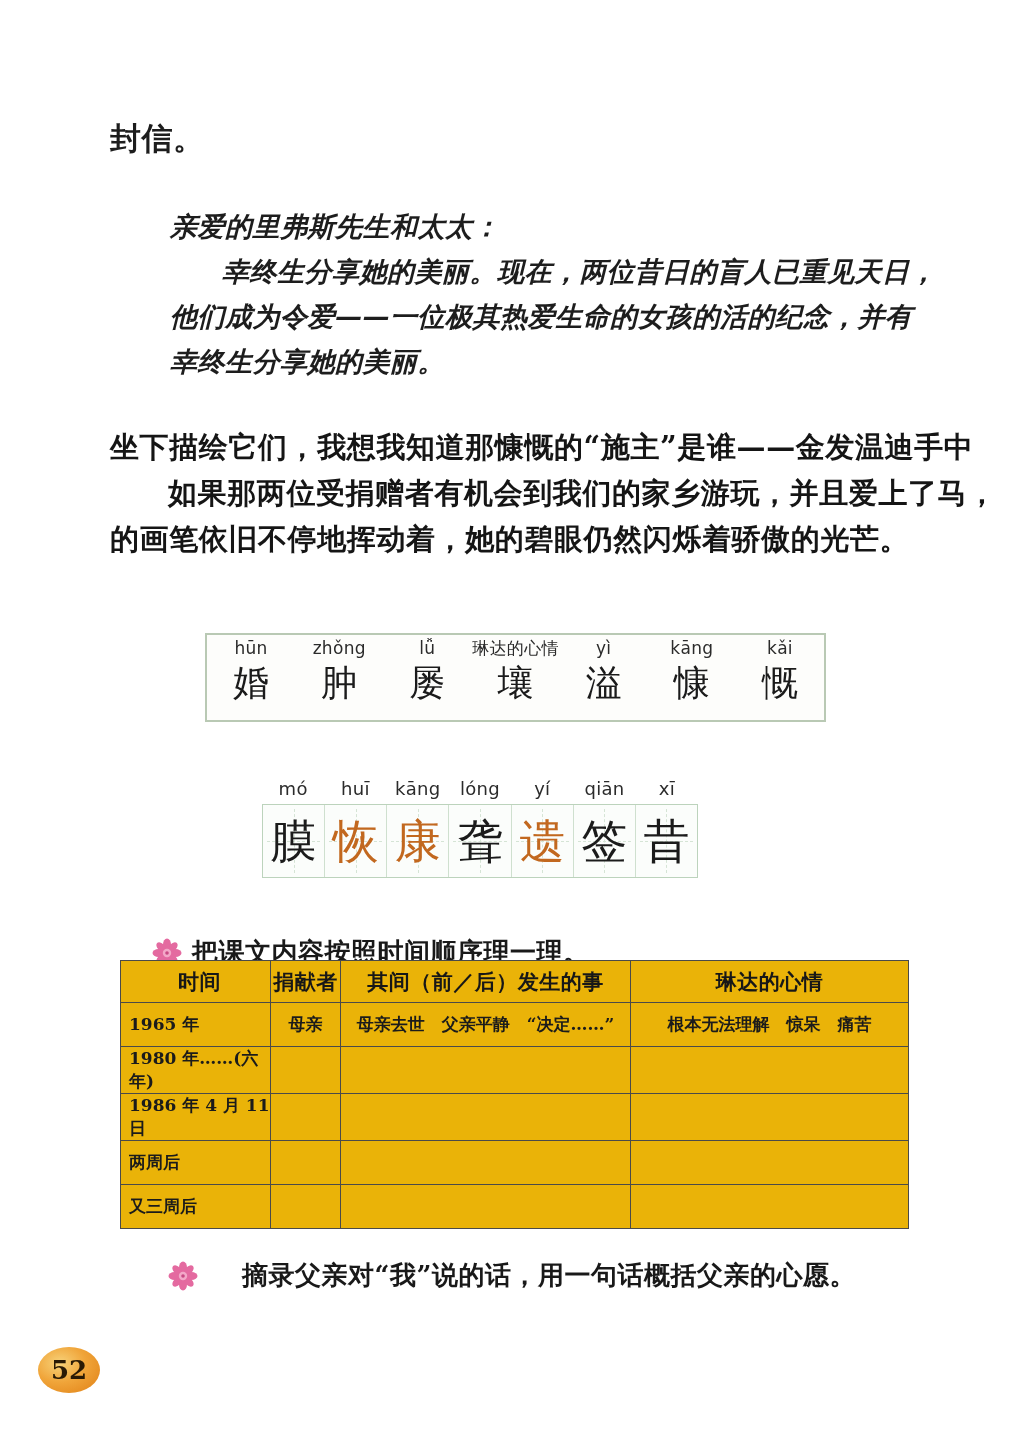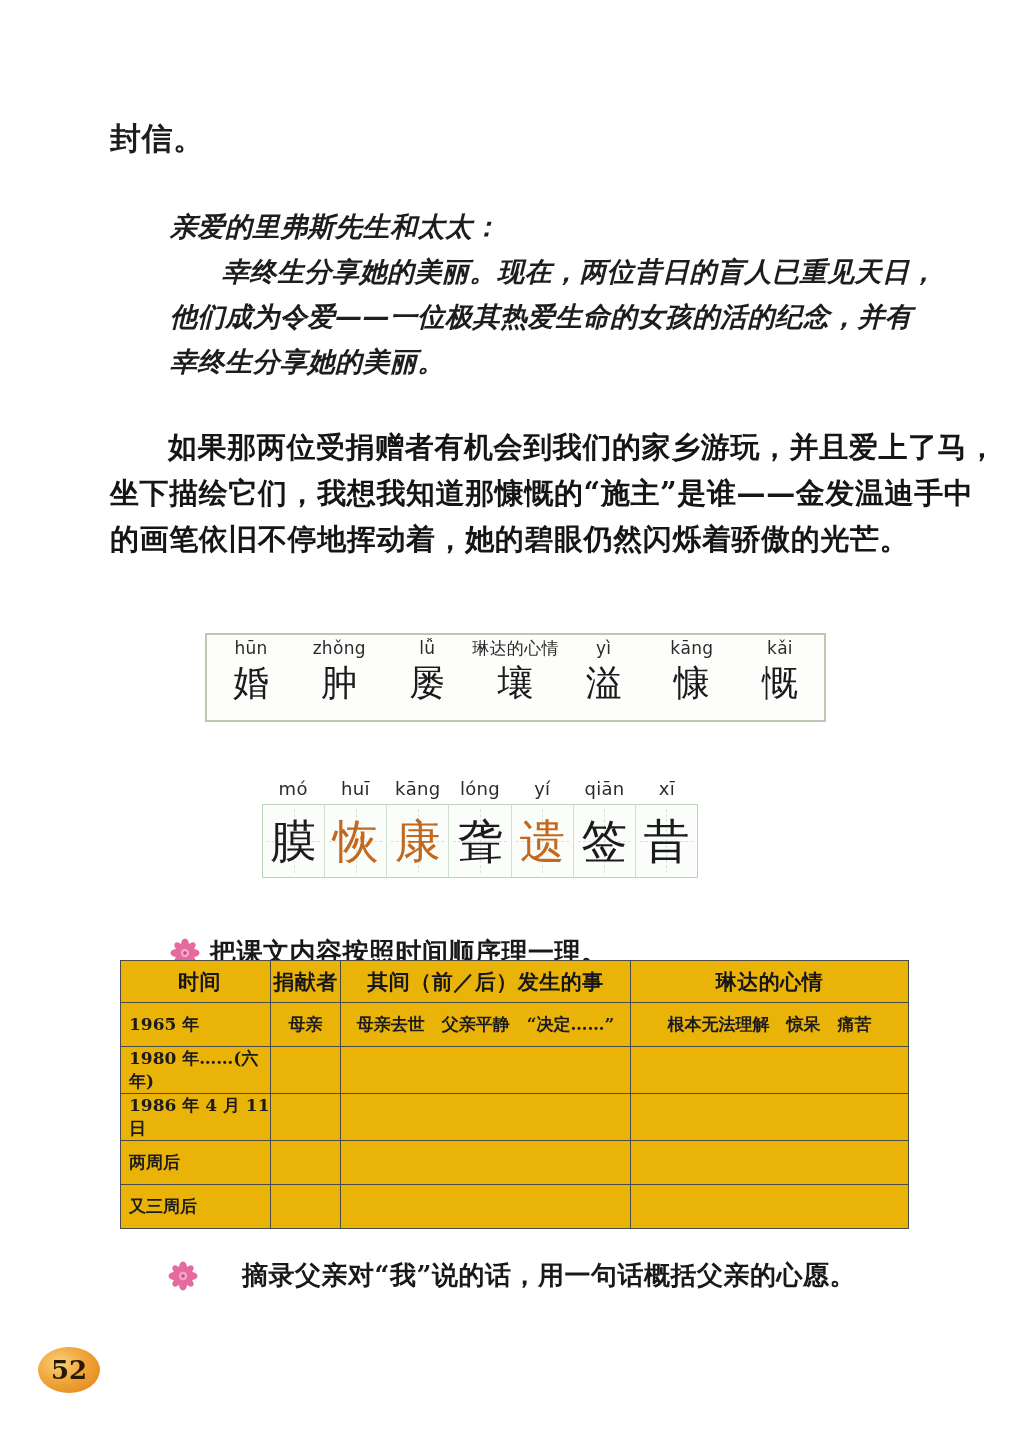--- a/index.html
+++ b/index.html
@@ -171,21 +171,21 @@
   }
   .charrow2 .hz.accent { color: #c2681f; }
 
   
   .exercise {
     position: absolute;
     display: flex;
     align-items: center;
     gap: 10px;
   }
-  .ex1 { left: 170px; top: 935px; text-align: right; }
+  .ex1 { left: 152px; top: 935px; text-align: right; }
   .ex2 { left: 168px; top: 1258px; gap: 44px; }
 
   .flower {
     width: 30px;
     height: 30px;
     position: relative;
     flex: 0 0 auto;
   }
   .flower svg { display: block; }
 
@@ -261,22 +261,22 @@
   <div class="para txt-封信">封信。</div>
 
   <div class="letter">
     <div class="l-line">亲爱的里弗斯先生和太太：</div>
     <div class="l-line l-indent">幸终生分享她的美丽。现在，两位昔日的盲人已重见天日，</div>
     <div class="l-line">他们成为令爱——一位极其热爱生命的女孩的活的纪念，并有</div>
     <div class="l-line">幸终生分享她的美丽。</div>
   </div>
 
   <div class="main-para">
+    <div class="m-line">坐下描绘它们，我想我知道那慷慨的“施主”是谁——金发温迪手中</div>
     <div class="m-line m-indent">如果那两位受捐赠者有机会到我们的家乡游玩，并且爱上了马，</div>
-    <div class="m-line">坐下描绘它们，我想我知道那慷慨的“施主”是谁——金发温迪手中</div>
     <div class="m-line">的画笔依旧不停地挥动着，她的碧眼仍然闪烁着骄傲的光芒。</div>
   </div>
 
   <div class="charrow1">
     <div class="cell">
       <span class="py">hūn</span>
       <span class="hz">婚</span>
     </div>
     <div class="cell">
       <span class="py">zhǒng</span>

